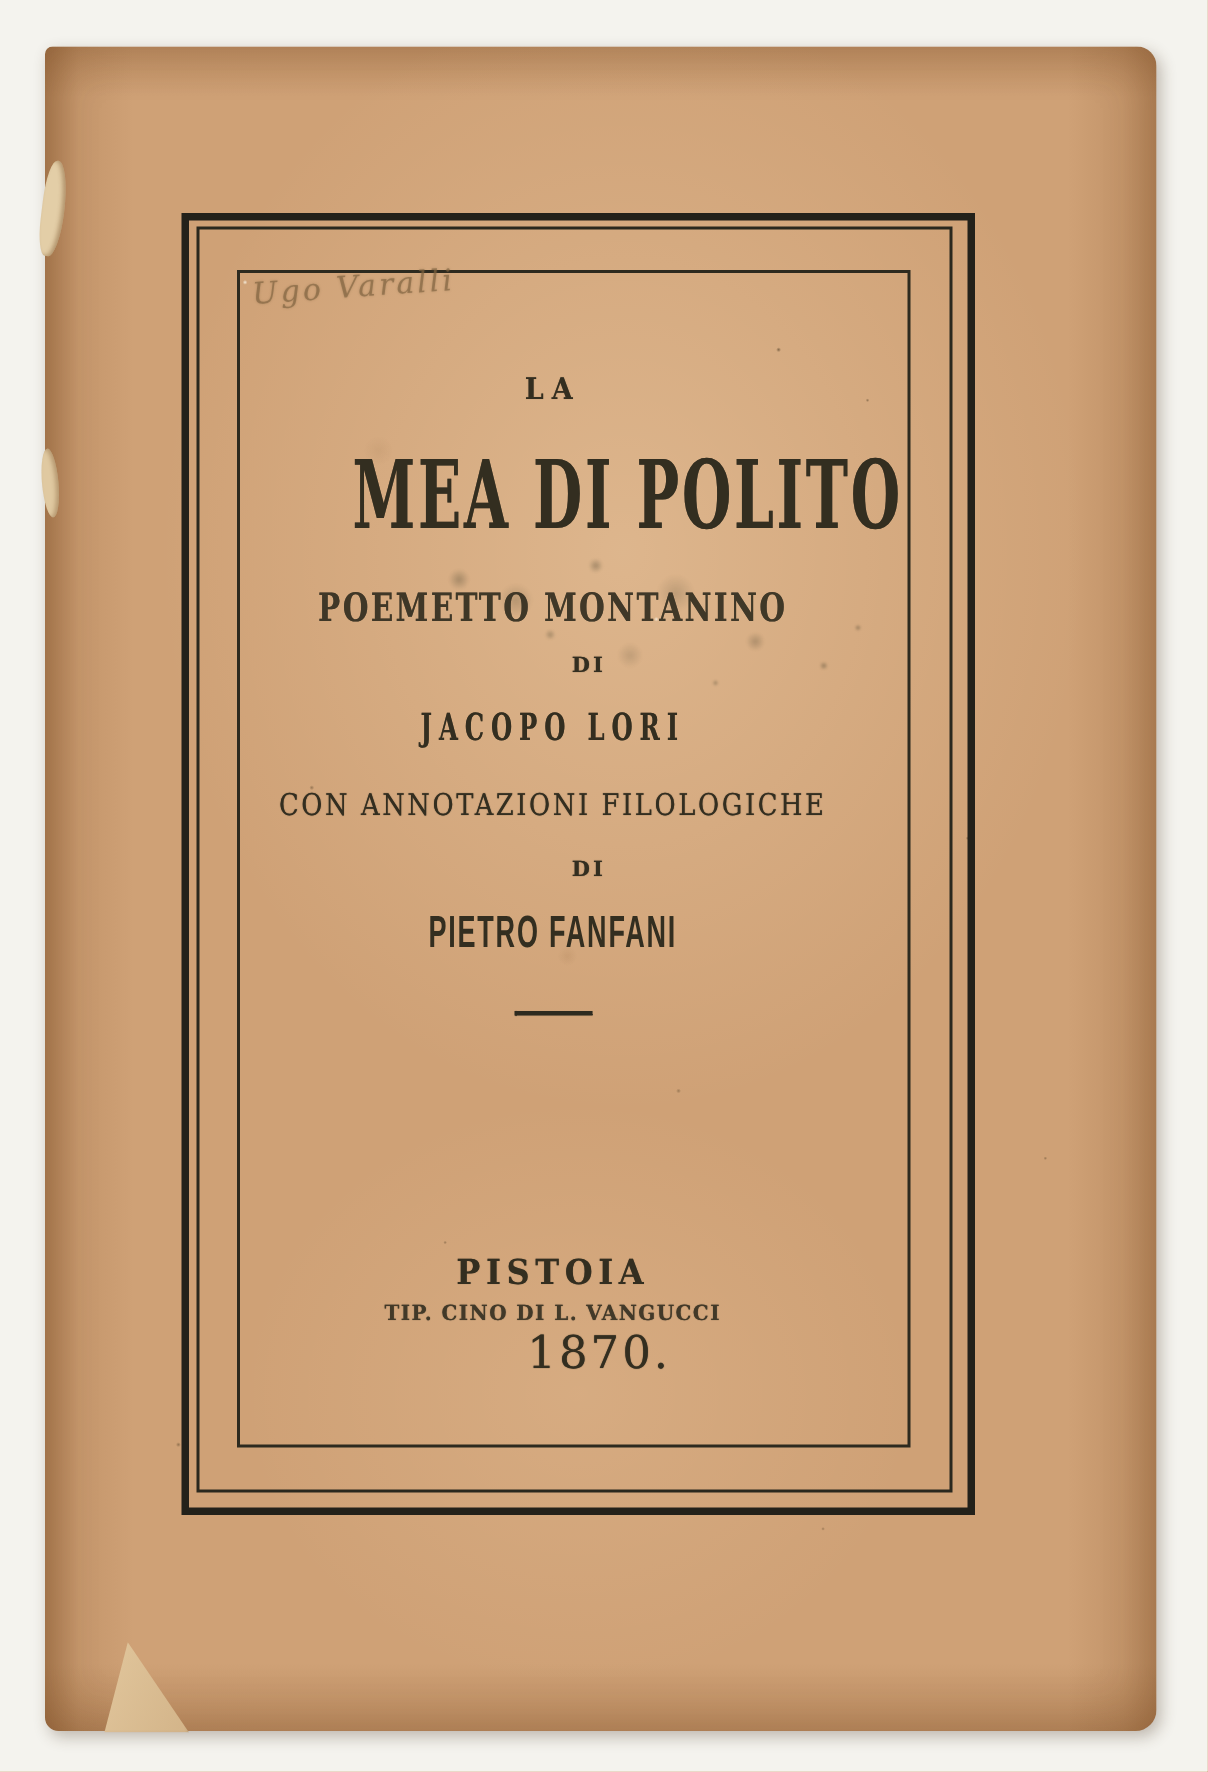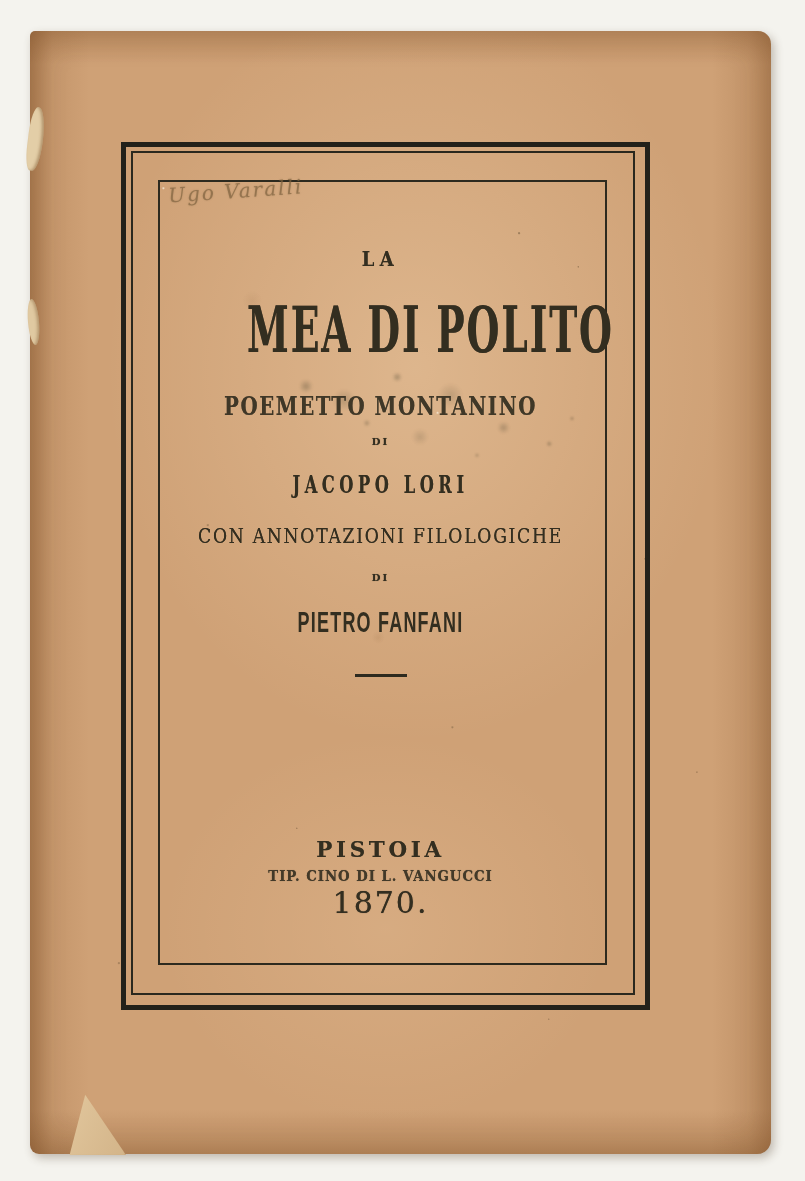--- a/index.html
+++ b/index.html
@@ -67,40 +67,40 @@
       radial-gradient(circle 5px at 36% 54%, rgba(56,54,36,0.30), rgba(56,54,36,0) 70%),
       radial-gradient(circle 3px at 65% 82%, rgba(56,54,36,0.38), rgba(56,54,36,0) 70%);}
 
   
   .inscription{position:absolute;left:138px;top:146px;width:190px;
     font-style:italic;font-size:20px;letter-spacing:2px;
     color:rgba(126,99,64,0.60);transform:rotate(-4deg);
     text-shadow:0 0 1.5px rgba(126,99,64,0.45);}
 
   
-  .text-col{position:absolute;left:128px;top:0;width:445px;height:100%;color:#332e20;}
+  .text-col{position:absolute;left:116px;top:0;width:445px;height:100%;color:#332e20;}
   .line{position:absolute;left:0;width:100%;text-align:center;line-height:1;white-space:nowrap;}
   .inkn{text-shadow:0 0 0.7px rgba(46,42,30,0.85);}
   .inkb{text-shadow:0 0 0.5px rgba(46,42,30,0.6);}
 
   .half-title{top:218px;font-size:20px;font-weight:bold;letter-spacing:6px;transform:scaleX(0.9);}
   .main-title{top:268px;font-size:63px;font-weight:bold;letter-spacing:3px;transform:scaleX(0.60);}
   .subtitle{top:362px;font-size:26px;font-weight:bold;letter-spacing:2px;transform:scaleX(0.76);opacity:0.92;}
-  .di{font-size:10px;font-weight:bold;letter-spacing:2px;}
+  .di{font-size:14px;font-weight:bold;letter-spacing:2px;margin-left:24px;}
   .di1{top:406px;}
   .author{top:441px;font-size:25px;font-weight:bold;letter-spacing:7px;transform:scaleX(0.65);}
   .annot{top:495px;font-size:20px;letter-spacing:2px;transform:scaleX(0.86);}
   .di2{top:542px;}
   .annotator{top:576px;font-family:"Liberation Sans", sans-serif;font-size:30px;font-weight:bold;
     letter-spacing:2px;transform:scaleX(0.60);}
   .rule{position:absolute;top:643px;left:50%;width:52px;height:3px;margin-left:-26px;
     background:#2d2a1f;box-shadow:0 0 0.5px rgba(46,42,30,0.8);}
   .place{top:806px;font-size:23px;font-weight:bold;letter-spacing:4px;transform:scaleX(0.93);}
   .printer{top:838px;font-size:14px;font-weight:bold;letter-spacing:1px;transform:scaleX(0.95);opacity:0.9;}
-  .year{top:857px;font-size:30px;letter-spacing:2px;}
+  .year{top:857px;font-size:30px;letter-spacing:2px;margin-left:31px;}
 
   
   .price{position:absolute;top:985px;left:0;width:100%;text-align:center;white-space:nowrap;
     color:#53402c;font-size:17px;font-variant:small-caps;letter-spacing:2px;word-spacing:5px;
     text-shadow:0 0 0.6px rgba(83,64,44,0.8);}
   .price .val{font-variant:normal;}
 </style>
 </head>
 <body>
 

